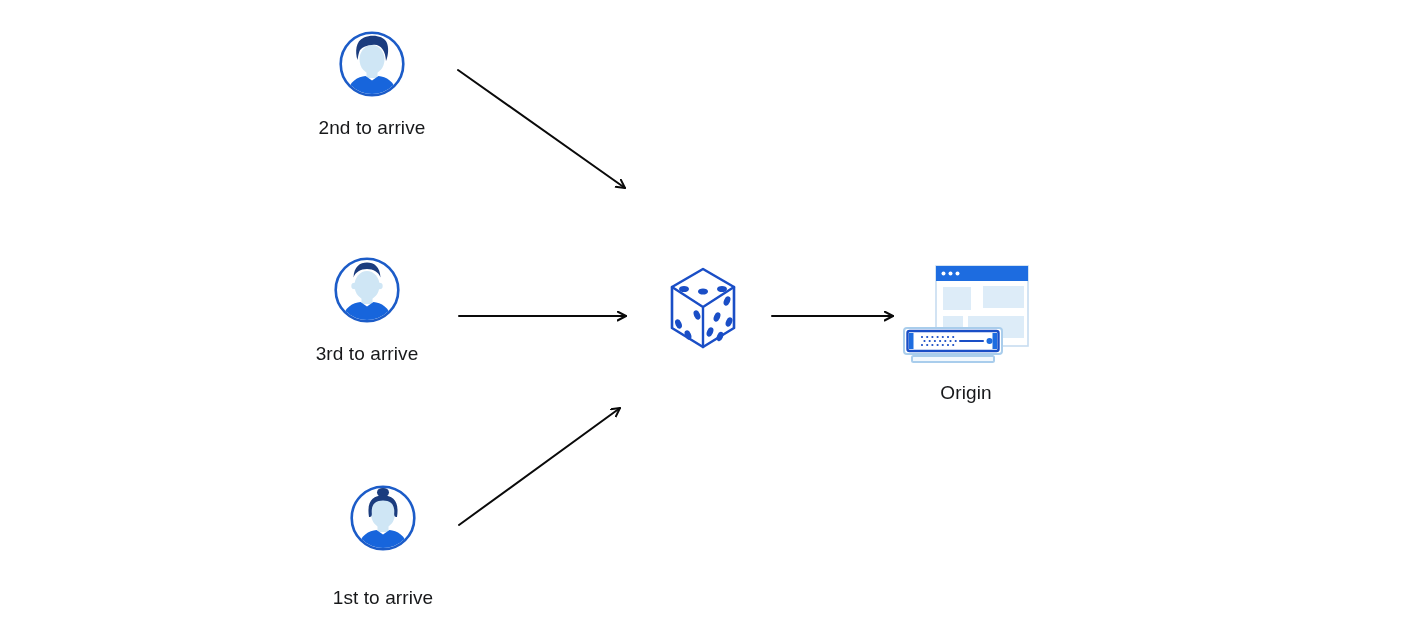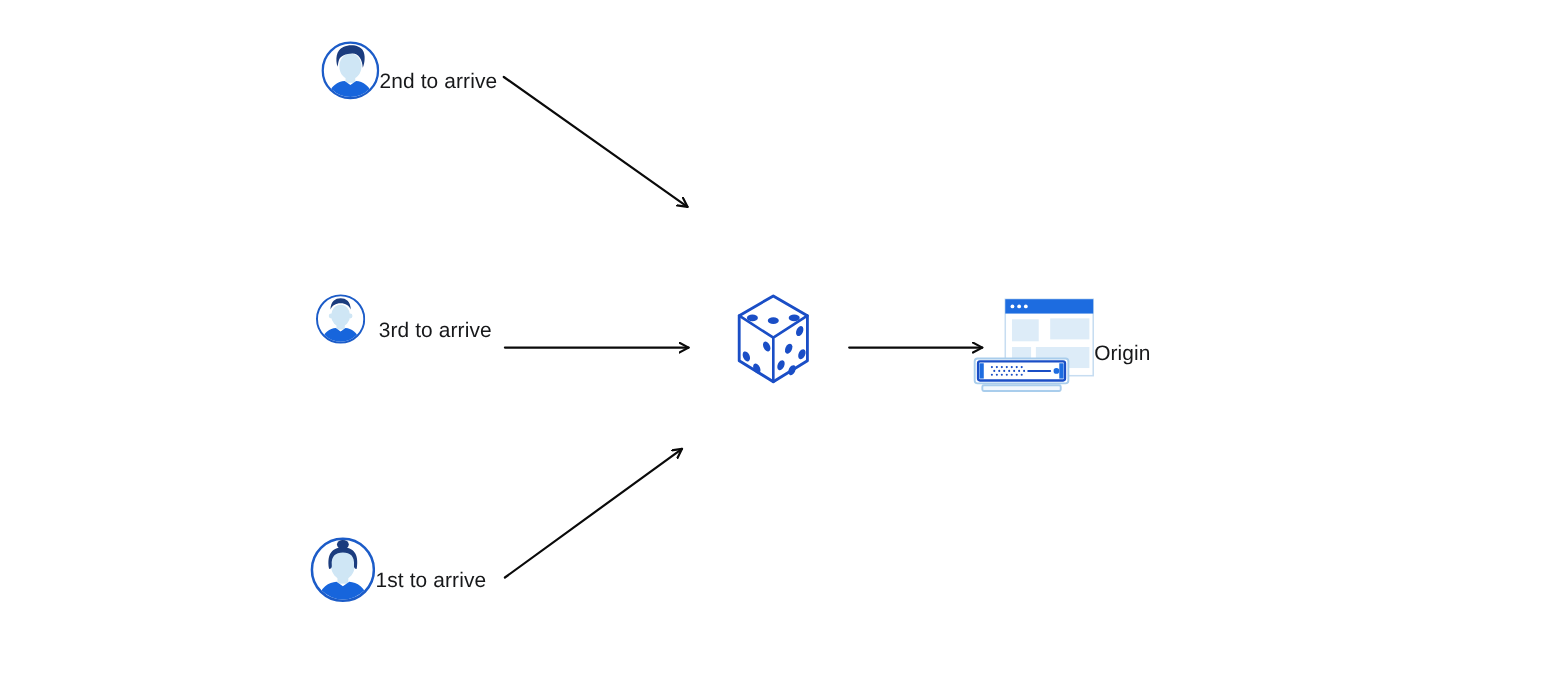--- a/index.html
+++ b/index.html
@@ -6,21 +6,21 @@
     --primary:#1765dc; --titlebar:#1d6ce0; --deep:#1a4ec6; --ring:#1c5cc8;
     --hair:#1b3c7e; --face:#cfe6f5; --panel:#ddecf8; --lightline:#a9cdec;
     --arrow:#0a0a0a; --text:#17181a;
   }
   html,body{margin:0;padding:0;background:#fff;}
   .canvas{
     position:relative;width:1405px;height:633px;background:#fff;overflow:hidden;
     font-family:"Liberation Sans","DejaVu Sans",sans-serif;
   }
   .layer{position:absolute;left:0;top:0;}
-  .node{position:absolute;width:160px;display:flex;flex-direction:row;align-items:center;}
+  .node{position:absolute;width:160px;display:flex;flex-direction:column;align-items:center;}
   .node-label{
     margin-top:20px;font-size:19px;line-height:21px;color:var(--text);
     white-space:nowrap;text-align:center;letter-spacing:.1px;
   }
   .origin-label{margin-top:18px;}
   svg{display:block;}
   .f-face{fill:var(--face);}
   .f-hair{fill:var(--hair);}
   .f-shirt{fill:var(--primary);}
   .f-deep{fill:var(--deep);}
@@ -68,21 +68,21 @@
         <path class="f-hair" d="M18.5 29 C16 21 16.5 10 25 6.5 C33 3 44 4.5 47.5 11
                  C50 16 49.5 24 47 30 C46.5 20 42 13.5 35 13.8
                  C28 14 21.5 16.5 20.2 21 C19.3 24 19 26 18.5 29 Z"></path>
         <path class="f-shirt" d="M7 66 C9 51 18.5 45.5 26.5 45 L33 49.5 L39.5 45
                  C47.5 45.5 57 51 59 66 Z"></path>
       </g>
     </svg>
     <div class="node-label">2nd to arrive</div>
   </div>
 
-  <div class="node" style="left:287px;top:257px;gap:12px;">
+  <div class="node" style="left:287px;top:257px;">
     <svg width="66" height="66" viewBox="0 0 66 66">
       <defs>
           <clipPath id="clipB">
             <circle cx="33" cy="33" r="30"></circle>
           </clipPath>
         </defs>
       <circle class="ring" cx="33" cy="33" r="31.3"></circle>
       <g clip-path="url(#clipB)">
         <circle class="f-face" cx="20.5" cy="29" r="3.2"></circle>
         <circle class="f-face" cx="45.5" cy="29" r="3.2"></circle>
@@ -90,21 +90,21 @@
         <rect class="f-face" x="27.5" y="38" width="11" height="9"></rect>
         <path class="f-hair" d="M19.5 20.5 C20 9.5 26 5.5 33 5.5 C40 5.5 46 9.5 46.5 20.5
                  C44.5 15 39.5 12 33 12 C26.5 12 21.5 15 19.5 20.5 Z"></path>
         <path class="f-shirt" d="M7 66 C9 51 18.5 45.5 26.5 45 L33 49.5 L39.5 45
                  C47.5 45.5 57 51 59 66 Z"></path>
       </g>
     </svg>
     <div class="node-label">3rd to arrive</div>
   </div>
 
-  <div class="node" style="left:282px;top:485px;">
+  <div class="node" style="left:303px;top:485px;gap:16px;">
     <svg width="66" height="66" viewBox="0 0 66 66">
       <defs>
           <clipPath id="clipC">
             <circle cx="33" cy="33" r="30"></circle>
           </clipPath>
         </defs>
       <circle class="ring" cx="33" cy="33" r="31.3"></circle>
       <g clip-path="url(#clipC)">
         <ellipse class="f-hair" cx="33" cy="7.5" rx="6" ry="4.8"></ellipse>
         <ellipse class="f-face" cx="33" cy="28.5" rx="12" ry="14.5"></ellipse>

